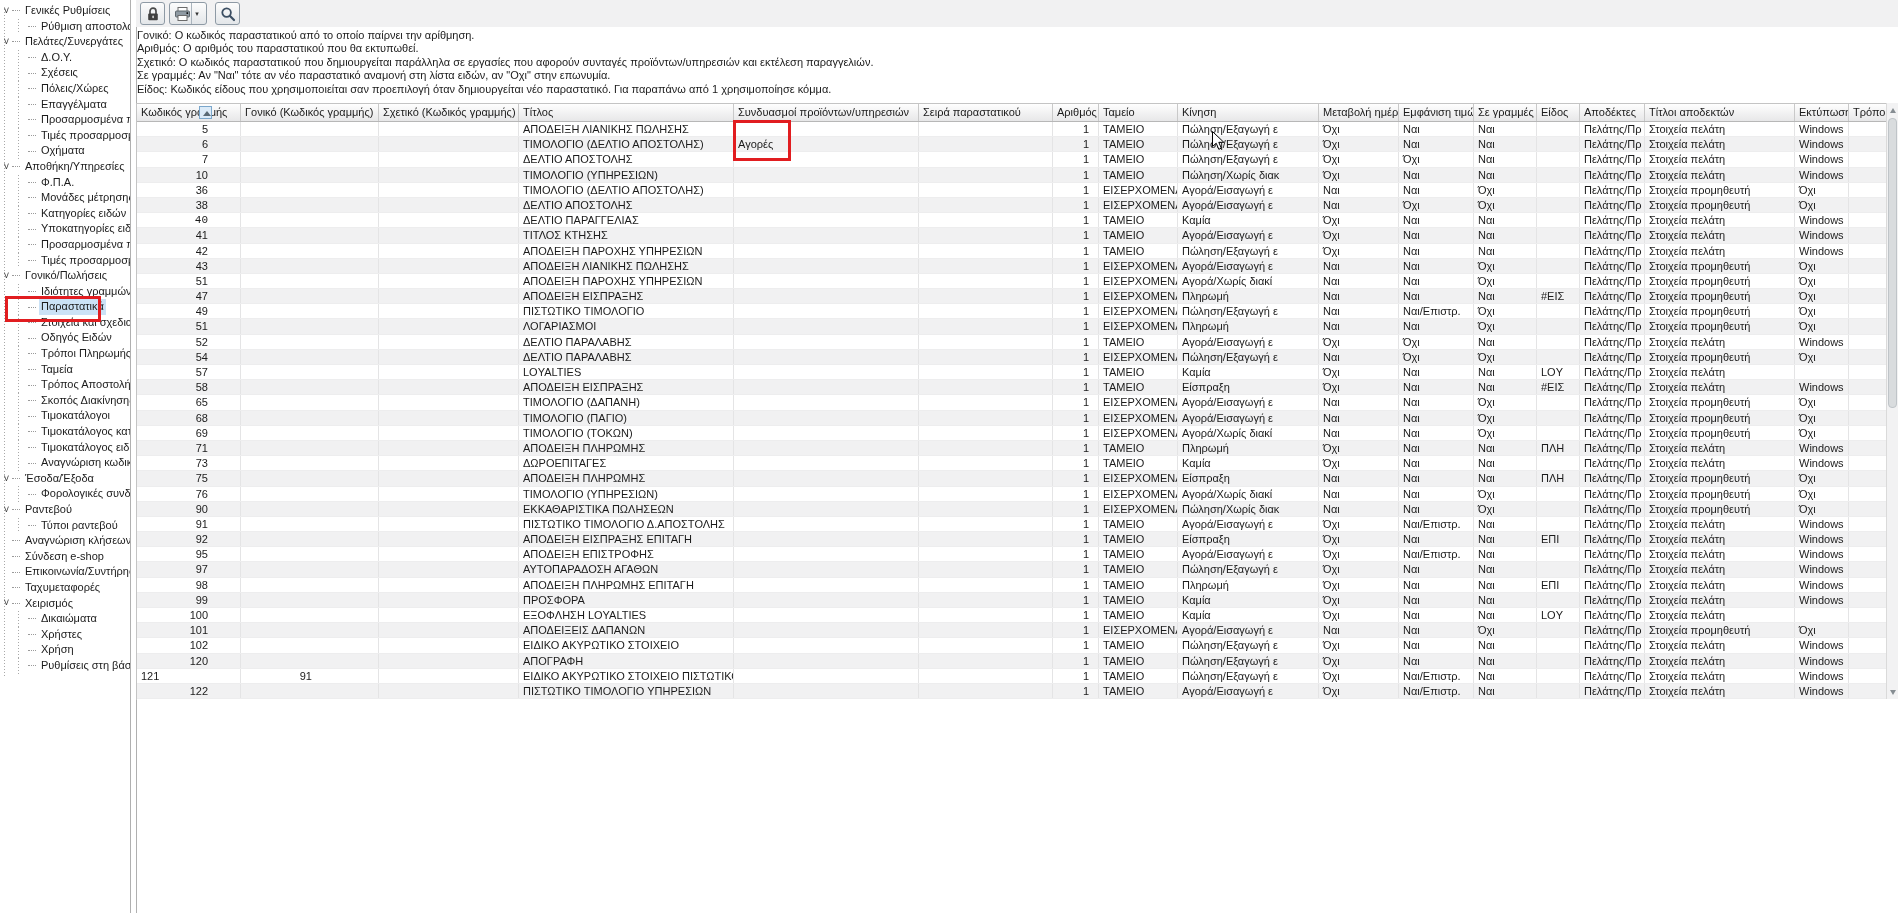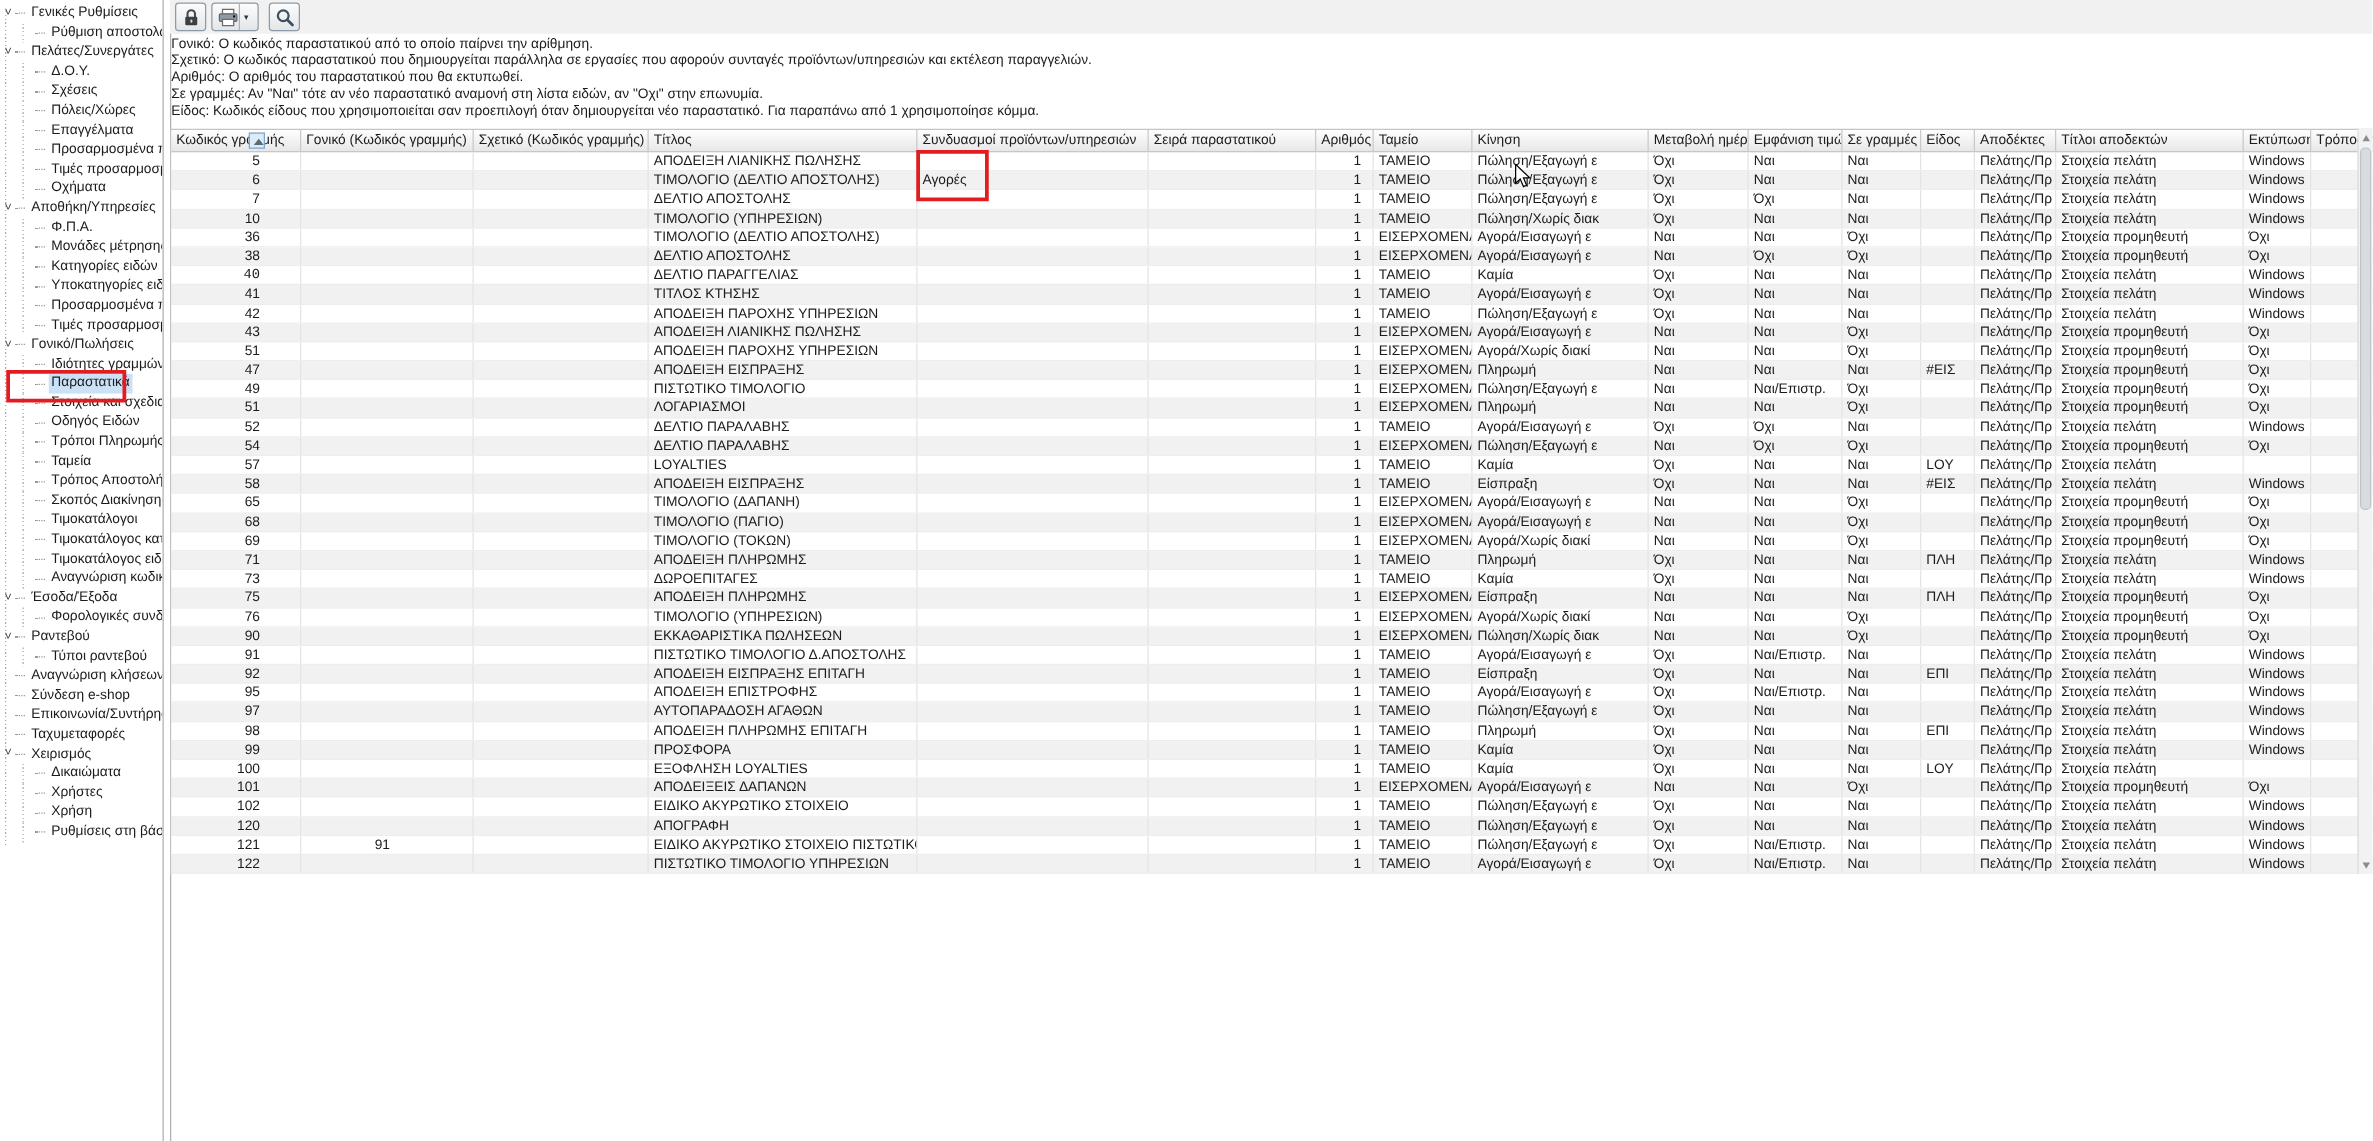--- a/index.html
+++ b/index.html
@@ -334,22 +334,22 @@
       <svg width="16" height="16" viewBox="0 0 16 16">
         <circle cx="6.6" cy="6.6" r="4.3" fill="none" stroke="#3c4f63" stroke-width="1.8"></circle>
         <line x1="10" y1="10" x2="14" y2="14" stroke="#3c4f63" stroke-width="2.2" stroke-linecap="round"></line>
       </svg>
     </span>
   </div>
 </div>
 
 <div class="help">
     <div class="help-line">Γονικό: Ο κωδικός παραστατικού από το οποίο παίρνει την αρίθμηση.</div>
+    <div class="help-line">Αριθμός: Ο αριθμός του παραστατικού που θα εκτυπωθεί.</div>
     <div class="help-line">Σχετικό: Ο κωδικός παραστατικού που δημιουργείται παράλληλα σε εργασίες που αφορούν συνταγές προϊόντων/υπηρεσιών και εκτέλεση παραγγελιών.</div>
-    <div class="help-line">Αριθμός: Ο αριθμός του παραστατικού που θα εκτυπωθεί.</div>
     <div class="help-line">Σε γραμμές: Αν "Ναι" τότε αν νέο παραστατικό αναμονή στη λίστα ειδών, αν "Οχι" στην επωνυμία.</div>
     <div class="help-line">Είδος: Κωδικός είδους που χρησιμοποιείται σαν προεπιλογή όταν δημιουργείται νέο παραστατικό. Για παραπάνω από 1 χρησιμοποίησε κόμμα.</div>
   </div>
 
 <div class="grid">
   <div class="ghead">
       <div class="hcell code" style="width: 104px;"><span>Κωδικός γραμμής</span><span class="sortbox"></span></div>
       <div class="hcell parent" style="width: 138px;"><span>Γονικό (Κωδικός γραμμής)</span></div>
       <div class="hcell related" style="width: 140px;"><span>Σχετικό (Κωδικός γραμμής)</span></div>
       <div class="hcell title" style="width: 215px;"><span>Τίτλος</span></div>
@@ -1046,21 +1046,21 @@
         <div class="cell day_change" style="width: 80px; text-align: left;">Όχι</div>
         <div class="cell show_prices" style="width: 75px; text-align: left;">Ναι</div>
         <div class="cell in_lines" style="width: 63px; text-align: left;">Ναι</div>
         <div class="cell kind" style="width: 43px; text-align: left;"></div>
         <div class="cell recipients" style="width: 65px; text-align: left;">Πελάτης/Πρ</div>
         <div class="cell recipient_titles" style="width: 150px; text-align: left;">Στοιχεία πελάτη</div>
         <div class="cell print" style="width: 54px; text-align: left;">Windows</div>
         <div class="cell payment" style="width: 68px; text-align: left;"></div>
       </div>
       <div class="grow">
-        <div class="cell code" style="width: 104px; text-align: right;">121</div>
+        <div class="cell code" style="width: 104px; text-align: left;">121</div>
         <div class="cell parent" style="width: 138px; text-align: right;">91</div>
         <div class="cell related" style="width: 140px; text-align: left;"></div>
         <div class="cell title" style="width: 215px; text-align: left;">ΕΙΔΙΚΟ ΑΚΥΡΩΤΙΚΟ ΣΤΟΙΧΕΙΟ ΠΙΣΤΩΤΙΚΟ</div>
         <div class="cell combos" style="width: 185px; text-align: left;"></div>
         <div class="cell series" style="width: 134px; text-align: left;"></div>
         <div class="cell num" style="width: 46px; text-align: right;">1</div>
         <div class="cell fund" style="width: 79px; text-align: left;">ΤΑΜΕΙΟ</div>
         <div class="cell movement" style="width: 141px; text-align: left;">Πώληση/Εξαγωγή ε</div>
         <div class="cell day_change" style="width: 80px; text-align: left;">Όχι</div>
         <div class="cell show_prices" style="width: 75px; text-align: left;">Ναι/Επιστρ.</div>

